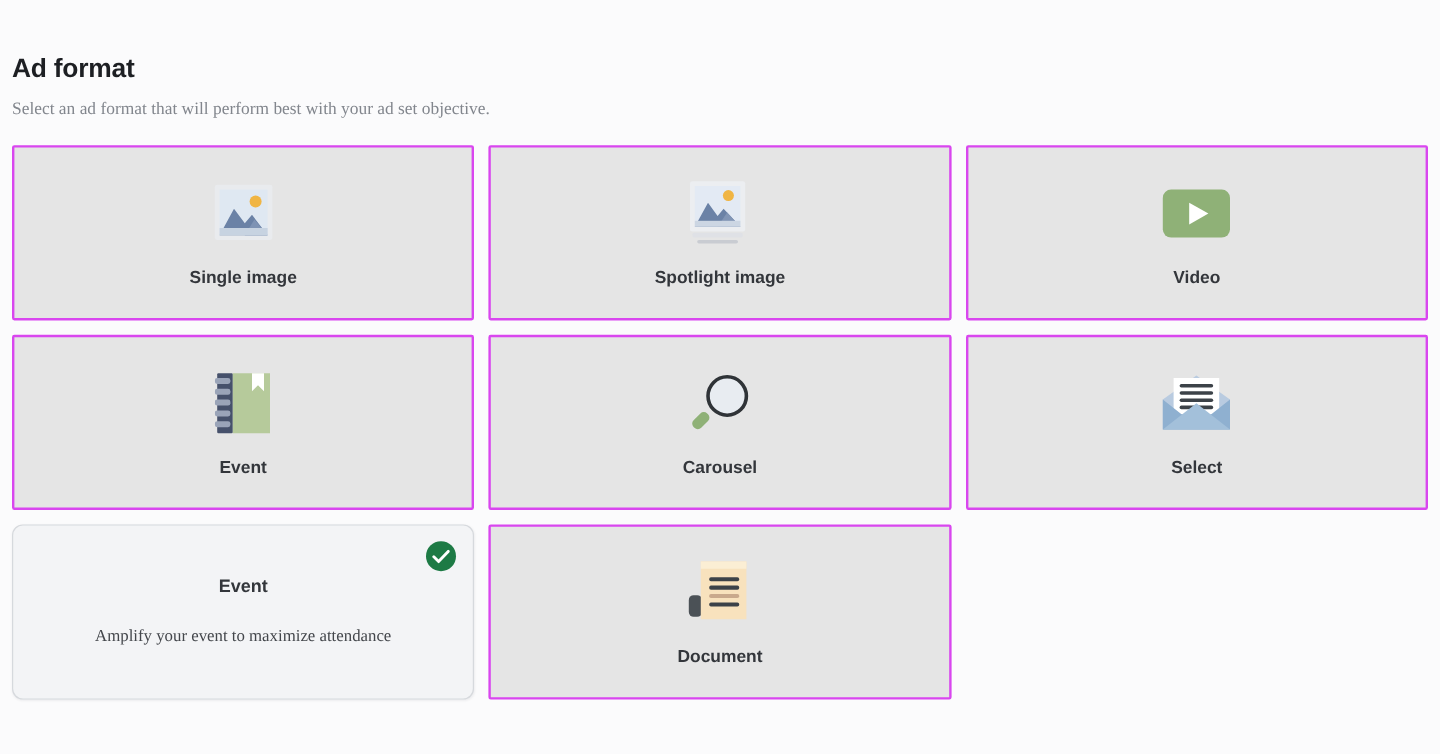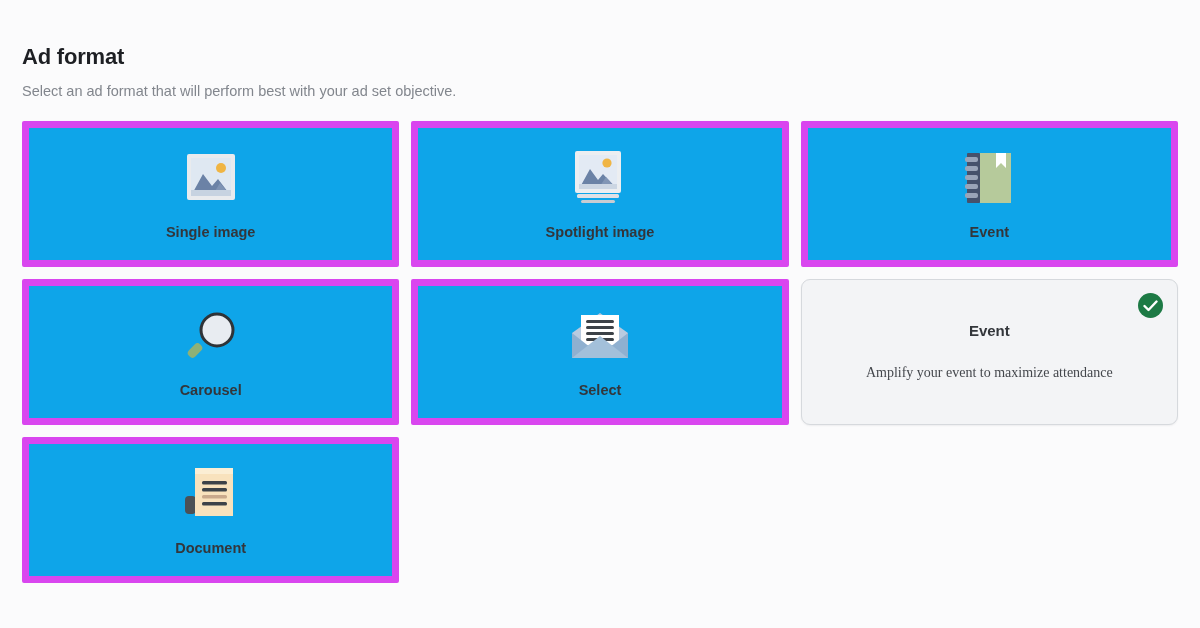--- a/index.html
+++ b/index.html
@@ -12,53 +12,54 @@
     background: #fbfbfc;
     font-family: "Liberation Sans", sans-serif;
     overflow: hidden;
     -webkit-font-smoothing: antialiased;
   }
   .page {
     position: relative;
     width: 1200px;
     height: 628px;
     box-sizing: border-box;
-    padding: 0 22px;
+    padding: 0 10px;
   }
   .page-title {
     margin: 0;
     padding-top: 42px;
     font-size: 22px;
     font-weight: bold;
     color: #1d1f23;
     letter-spacing: -0.2px;
     line-height: 30px;
   }
   .page-subtitle {
     margin: 0;
     padding-top: 9px;
     font-size: 14.5px;
     color: #82868d;
     line-height: 20px;
+    font-family: Liberation Serif, serif;
   }
 
   
   .format-grid {
     margin-top: 20px;
     display: grid;
     grid-template-columns: repeat(3, 1fr);
     grid-template-rows: repeat(3, 146px);
     column-gap: 12px;
     row-gap: 12px;
   }
   .format-card {
     position: relative;
     box-sizing: border-box;
-    background: #0ea5e9;
-    border: 7px solid #d946ef;
+    background: #e5e5e5;
+    border: 2px solid #d946ef;
     border-radius: 2px;
     display: flex;
     flex-direction: column;
     align-items: center;
     justify-content: center;
     cursor: pointer;
   }
   .format-card .icon-wrap {
     height: 62px;
     display: flex;
@@ -143,20 +144,29 @@
           <rect x="8" y="6" width="38" height="34" fill="#e3eaf4"></rect>
           <circle cx="36" cy="14" r="4.6" fill="#f0b544"></circle>
           <path d="M8 40 L19 20 L27 31 L32 25 L46 40 Z" fill="#6b82a6"></path>
           <path d="M27 40 L35 28 L46 40 Z" fill="#8195b5"></path>
           <rect x="8" y="35" width="38" height="5" fill="#ccd6e3"></rect>
         </svg>
       </div>
       <div class="card-label">Spotlight image</div>
     </div>
 
+    <div class="format-card">
+      <div class="icon-wrap">
+        <svg class="icon-svg" width="58" height="42" viewBox="0 0 58 42" xmlns="http://www.w3.org/2000/svg">
+          <rect x="1" y="1" width="56" height="40" rx="7" fill="#8fb177"></rect>
+          <path d="M23 12 L39 21 L23 30 Z" fill="#ffffff"></path>
+        </svg>
+      </div>
+      <div class="card-label">Video</div>
+    </div>
 
     <div class="format-card">
       <div class="icon-wrap">
         <svg class="icon-svg" width="48" height="52" viewBox="0 0 48 52" xmlns="http://www.w3.org/2000/svg">
           <rect x="2" y="1" width="13" height="50" rx="1" fill="#46516b"></rect>
           <rect x="0" y="5" width="13" height="5" rx="2" fill="#9aa4b8"></rect>
           <rect x="0" y="14" width="13" height="5" rx="2" fill="#9aa4b8"></rect>
           <rect x="0" y="23" width="13" height="5" rx="2" fill="#9aa4b8"></rect>
           <rect x="0" y="32" width="13" height="5" rx="2" fill="#9aa4b8"></rect>
           <rect x="0" y="41" width="13" height="5" rx="2" fill="#9aa4b8"></rect>

